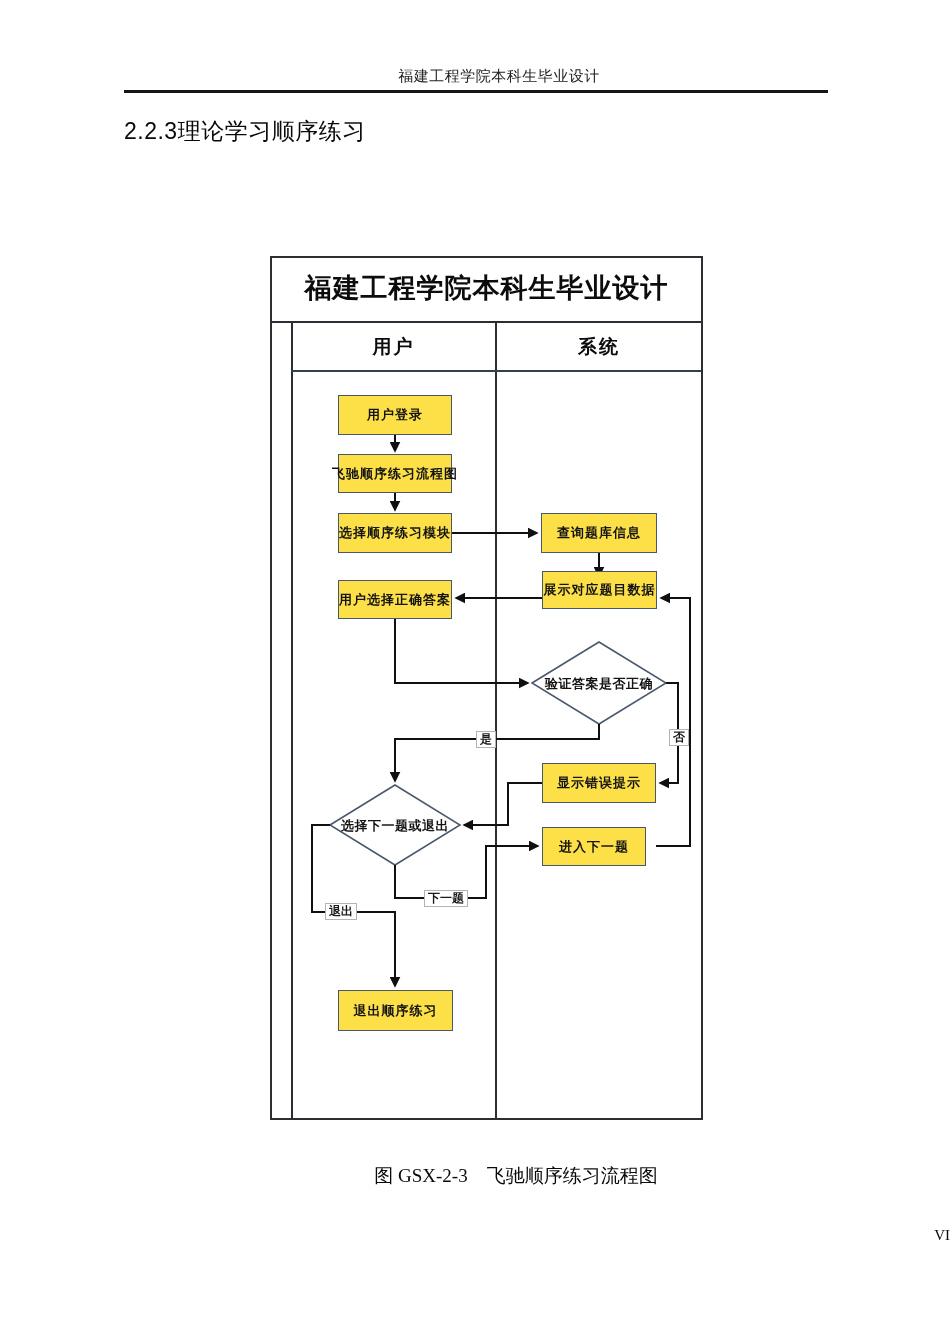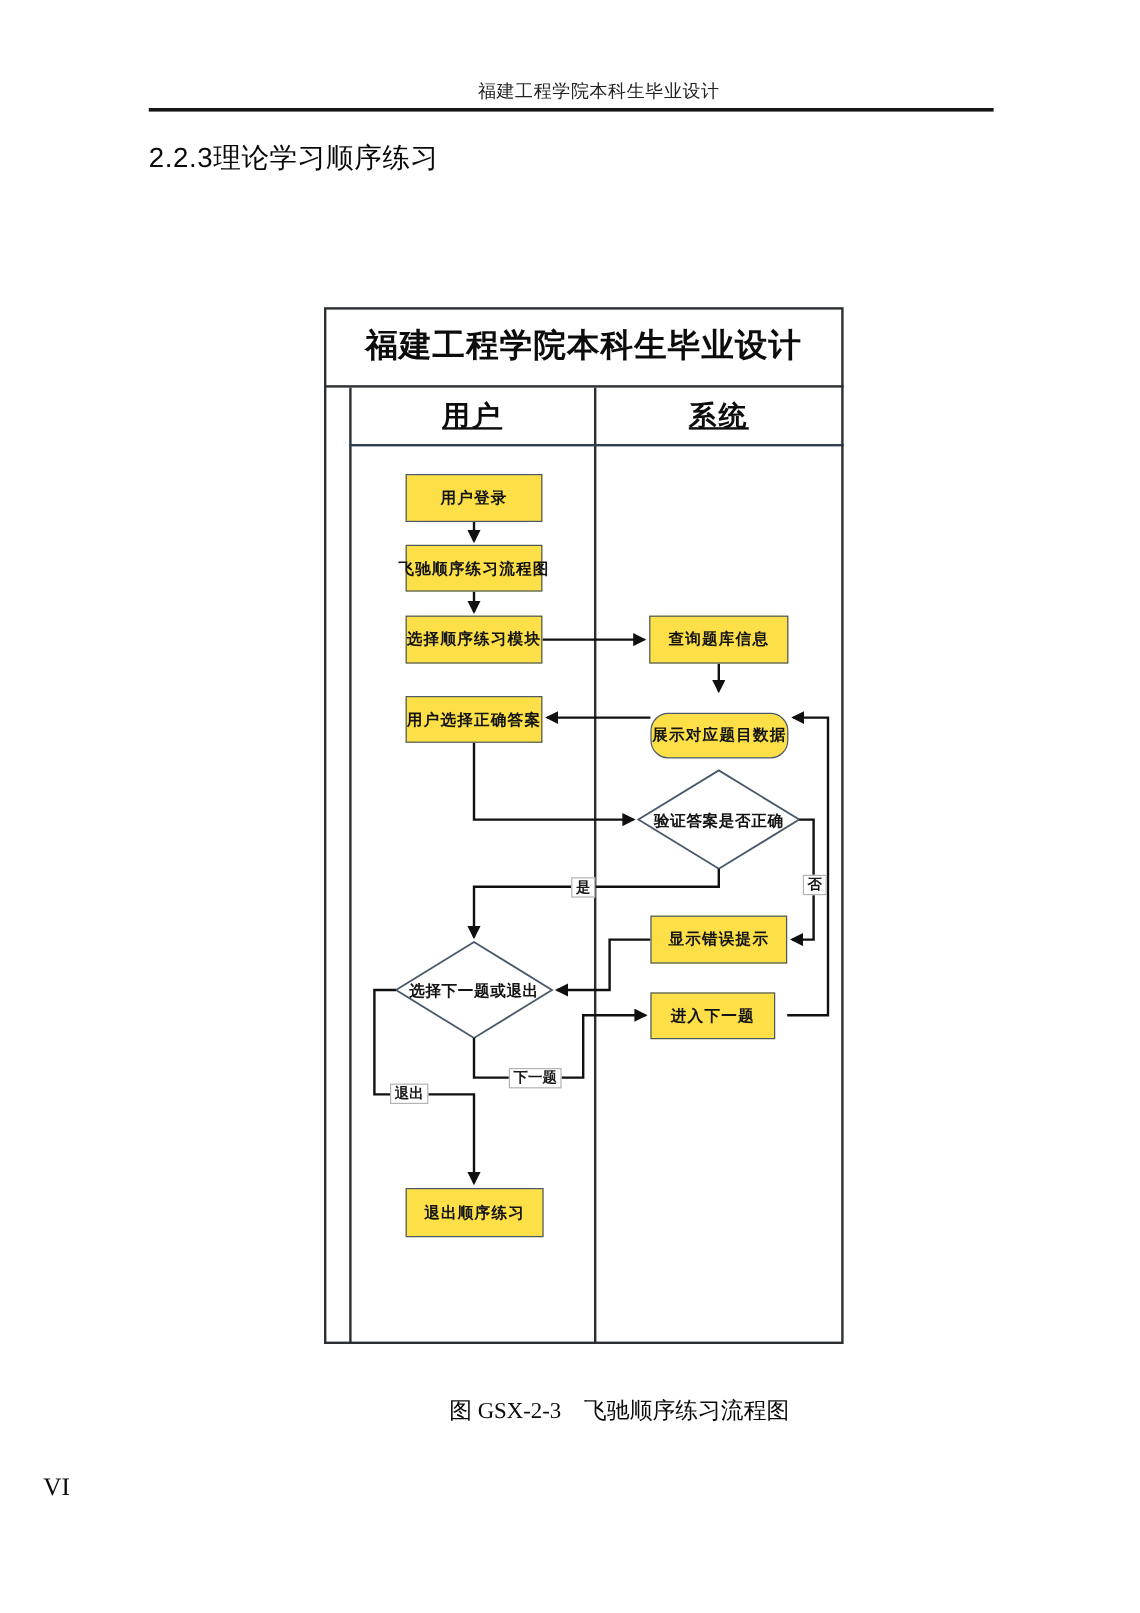--- a/index.html
+++ b/index.html
@@ -29,21 +29,21 @@
     position:absolute; left:0; top:0; width:433px; height:67px; line-height:64px;
     text-align:center; font-size:27px; font-weight:600; letter-spacing:1px;
     border-bottom:2px solid #2b2f33; box-sizing:border-box; color:#0c0c0c;
   }
   .v-line { position:absolute; width:2px; background:#2b2f33; }
   .strip-div { left:21px; top:67px; height:797px; }
   .lane-div { left:225px; top:67px; height:797px; }
   .hdr-rule { position:absolute; left:21px; top:114px; width:412px; height:2px; background:#31404f; }
   .lane-label {
     position:absolute; top:67px; height:56px; line-height:47px; text-align:center;
-    font-size:23px; font-weight:600; letter-spacing:2px; color:#0c0c0c;text-decoration:underline;
+    font-size:19px; font-weight:600; letter-spacing:2px; color:#0c0c0c;
   }
   .lane-user { left:22px; width:203px; }
   .lane-sys  { left:227px; width:204px; }
   .flow-svg { position:absolute; left:0; top:0; }
   .node {
     position:absolute; box-sizing:border-box; background:#fde047;
     border:1.5px solid #49586a; display:flex; align-items:center; justify-content:center;
     font-size:13px; font-weight:700; letter-spacing:1px; color:#141414; white-space:nowrap;
   }
   .dlabel {
@@ -52,22 +52,22 @@
   }
   .elabel {
     position:absolute; background:#fff; border:1px solid #b3b3b3; color:#1a1a1a;
     font-size:12px; font-weight:600; line-height:15px; padding:0 3px; white-space:nowrap;
   }
   .fig-caption {
     position:absolute; top:1163px; left:82px; width:868px; text-align:center;
     font-family:"Liberation Serif","DejaVu Serif",serif; font-size:19px; color:#0a0a0a;
   }
   .page-num {
-    position:absolute; top:1227px; left:36px; width:914px; text-align:left;
-    font-family:"Liberation Serif","DejaVu Serif",serif; font-size:21px; color:#0a0a0a;
+    position:absolute; top:1227px; left:36px; width:914px; text-align:right;
+    font-family:"Liberation Serif","DejaVu Serif",serif; font-size:15px; color:#0a0a0a;
   }
 </style>
 </head>
 <body>
 
 <div class="page">
 
   <div class="doc-header">福建工程学院本科生毕业设计</div>
   <div class="doc-rule"></div>
 
@@ -105,21 +105,21 @@
         <polyline points="386,590 420,590 420,342 391,342" marker-end="url(#arw)"></polyline>
         <polyline points="60,569 42,569 42,656 125,656 125,730" marker-end="url(#arw)"></polyline>
       </g>
     </svg>
 
     <div class="node" style="left:68px;  top:139px; width:114px; height:40px;">用户登录</div>
     <div class="node" style="left:68px;  top:198px; width:114px; height:39px;">飞驰顺序练习流程图</div>
     <div class="node" style="left:68px;  top:257px; width:114px; height:40px;">选择顺序练习模块</div>
     <div class="node" style="left:271px; top:257px; width:116px; height:40px;">查询题库信息</div>
     <div class="node" style="left:68px;  top:324px; width:114px; height:39px;">用户选择正确答案</div>
-    <div class="node" style="left:272px; top:338px; width:115px; height:38px;border-radius:15px;">展示对应题目数据</div>
+    <div class="node" style="left:272px; top:315px; width:115px; height:38px;">展示对应题目数据</div>
     <div class="node" style="left:272px; top:507px; width:114px; height:40px;">显示错误提示</div>
     <div class="node" style="left:272px; top:571px; width:104px; height:39px;">进入下一题</div>
     <div class="node" style="left:68px;  top:734px; width:115px; height:41px;">退出顺序练习</div>
 
     <div class="dlabel" style="left:262px; top:419px; width:134px;">验证答案是否正确</div>
     <div class="dlabel" style="left:60px;  top:561px; width:130px;">选择下一题或退出</div>
 
     <div class="elabel" style="left:206px; top:475px;">是</div>
     <div class="elabel" style="left:399px; top:473px;">否</div>
     <div class="elabel" style="left:154px; top:634px;">下一题</div>

